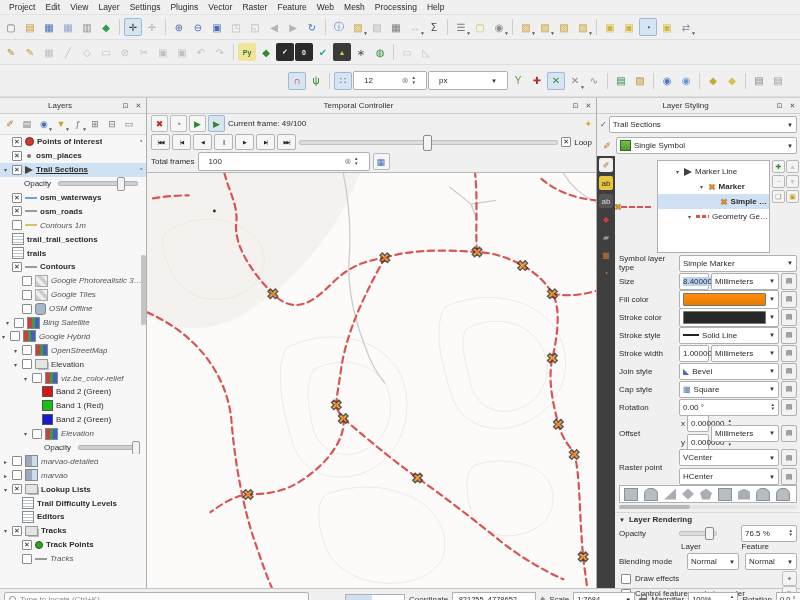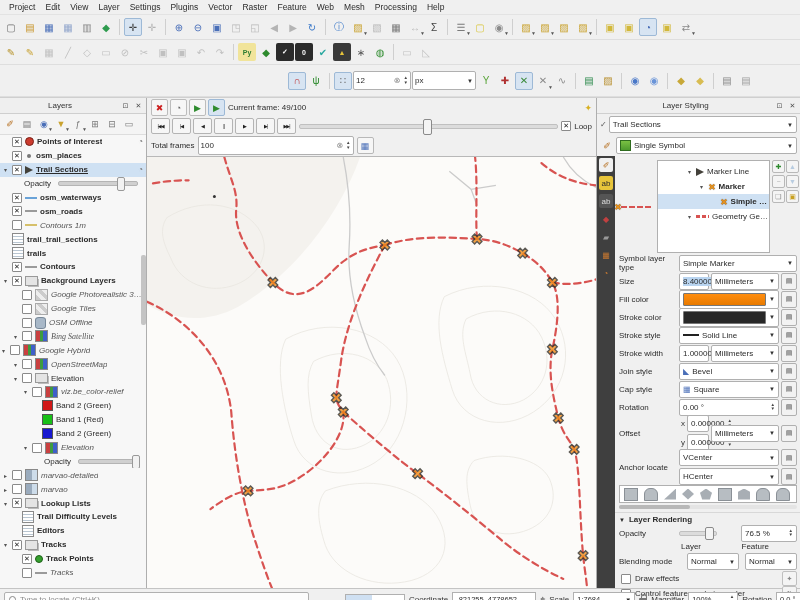--- a/index.html
+++ b/index.html
@@ -9,21 +9,21 @@
   #menubar{height:14px;display:flex;align-items:center;padding-left:4px;font-size:8.5px;border-bottom:1px solid #e3e3e3;}
   .menu-item{padding:0 5px;white-space:nowrap;}
   
   .toolbar{display:flex;align-items:center;border-bottom:1px solid #dedede;padding:1px 2px;gap:1px;}
   #tb1{height:22px;} #tb2{height:22px;} #tb3{height:29px;padding-left:288px;}
   .tbtn{width:18px;height:18px;display:flex;align-items:center;justify-content:center;font-size:10px;border-radius:2px;flex:none;position:relative;}
   .tbtn.active{background:#d7e4f2;border:1px solid #9db9d6;width:16px;height:16px;}
   .tbtn.dis{opacity:.55;}
   .tbtn .ddc{position:absolute;right:-1px;bottom:0;font-size:5px;color:#555;}
   .tsep{width:1px;height:16px;background:#cfcfcf;margin:0 3px;flex:none;}
-  .tcombo{height:17px;background:#fff;border:1px solid #b0b0b0;border-radius:2px;display:flex;align-items:center;font-size:8px;padding:0 2px;gap:3px;flex:none;}
+  .tcombo{height:17px;background:#fff;border:1px solid #b0b0b0;border-radius:2px;display:flex;align-items:center;font-size:8px;padding:0 10px;gap:3px;flex:none;}
   .tcombo .caret{font-size:6px;color:#333;}
   .tcombo .clr{font-size:8px;color:#888;}
   .spincol{display:flex;flex-direction:column;font-size:4.5px;line-height:4.5px;color:#444;}
   
   #main{display:flex;height:490px;border-top:1px solid #cfcfcf;}
   .panel-header{height:15px;display:flex;align-items:center;font-size:8px;border-bottom:1px solid #cfcfcf;background:#efefef;flex:none;}
   .panel-title{flex:1;text-align:center;color:#333;}
   .ph-btn{width:11px;height:11px;font-size:7px;display:flex;align-items:center;justify-content:center;color:#555;margin-right:2px;}
   
   #layers{width:146px;flex:none;display:flex;flex-direction:column;border-right:1px solid #aeaeae;background:#f4f4f4;}
@@ -327,45 +327,39 @@
             <span class="exp"></span>
             <span class="lic i-table"></span>
             <span class="llab bd">trails</span>
           </div>
           <div class="lrow" style="padding-left: 2px;">
             <span class="exp"></span>
             <span class="cb on">✕</span>
             <span class="lic i-linegray"></span>
             <span class="llab bd">Contours</span>
           </div>
-          <div class="lrow" style="padding-left: 2px;">
-            <span class="exp">▾</span>
-            <span class="cb on">✕</span>
-            <span class="lic i-group"></span>
-            <span class="llab bd">Background Layers</span>
-          </div>
           <div class="lrow" style="padding-left: 12px;">
             <span class="exp"></span>
             <span class="cb"></span>
             <span class="lic i-tiles"></span>
             <span class="llab it">Google Photorealistic 3D Tiles</span>
           </div>
           <div class="lrow" style="padding-left: 12px;">
             <span class="exp"></span>
             <span class="cb"></span>
             <span class="lic i-tiles"></span>
             <span class="llab it">Google Tiles</span>
           </div>
           <div class="lrow" style="padding-left: 12px;">
             <span class="exp"></span>
             <span class="cb"></span>
             <span class="lic i-db"></span>
             <span class="llab it">OSM Offline</span>
           </div>
-          <div class="lrow" style="padding-left: 12px; font-family: Liberation Serif, serif;">
+          <div class="lrow" style="padding-left: 4px;">
             <span class="exp">▾</span>
             <span class="cb"></span>
             <span class="lic i-wms"></span>
             <span class="llab it">Bing Satellite</span>
           </div>
           <div class="lrow" style="padding-left: 0;">
             <span class="exp">▾</span>
             <span class="cb"></span>
             <span class="lic i-wms"></span>
             <span class="llab it">Google Hybrid</span>
@@ -459,20 +453,25 @@
             <span class="exp"></span>
             <span class="cb"></span>
             <span class="lic i-linegray"></span>
             <span class="llab it">Tracks</span>
           </div>
         </div>
   </div>
 
   <div id="center">
     <div id="temporal">
+      <div class="panel-header">
+        <span class="panel-title">Temporal Controller</span>
+        <span class="ph-btn">⊡</span>
+        <span class="ph-btn">✕</span>
+      </div>
       <div class="trow" id="trow1">
         <span id="tmodes" style="display:flex;gap:2px;">
               <span class="tpbtn" style="color: rgb(204, 34, 34); border: 1px solid rgb(188, 188, 188); background: rgb(246, 246, 246);">✖</span>
               <span class="tpbtn" style="color: rgb(102, 102, 102); border: 1px solid rgb(188, 188, 188); background: rgb(246, 246, 246);">◔</span>
               <span class="tpbtn" style="color: rgb(46, 139, 46); border: 1px solid rgb(188, 188, 188); background: rgb(246, 246, 246);">▶</span>
               <span class="tpbtn boxed" style="color: rgb(46, 139, 46);">▶</span>
             </span>
         <span>Current frame: 49/100</span>
         <span style="margin-left:auto;font-size:9px;color:#d8b020;">✦</span>
       </div>
@@ -579,21 +578,21 @@
             <span class="stripbtn" style="color: rgb(200, 120, 48);">◔</span>
           </div>
       <div id="scontent">
         <div id="symwrap">
           <div id="sympreview">
             <span class="prevline">
                   <span class="prevmark">✚</span>
                 </span>
           </div>
           <div id="stree">
-                <div class="strow" style="padding-left: 28px;">
+                <div class="strow" style="padding-left: 16px;">
                   <span class="exp">▾</span>
                   <span class="lic i-mline"></span>
                   <span class="llab">Marker Line</span>
                 </div>
                 <div class="strow" style="padding-left: 40px;">
                   <span class="exp">▾</span>
                   <span class="lic i-xmark">✚</span>
                   <span class="llab bd">Marker</span>
                 </div>
                 <div class="strow sel" style="padding-left: 52px;">
@@ -743,21 +742,21 @@
             </span>
           </span>
           <span class="fcombo funit">
             <span>Millimeters</span>
                 <span class="caret">▼</span>
           </span>
           <span class="ddbtn">▤</span>
         </div>
 
         <div class="frow" style="height:32px;">
-          <span class="flab">Anchor locate</span>
+          <span class="flab">Raster point</span>
           <span class="dblcol">
             <span style="display:flex;align-items:center;gap:2px;">
               <span class="fcombo">
                 <span>VCenter</span>
                     <span class="caret">▼</span>
               </span>
               <span class="ddbtn">▤</span>
             </span>
             <span style="display:flex;align-items:center;gap:2px;">
               <span class="fcombo">

